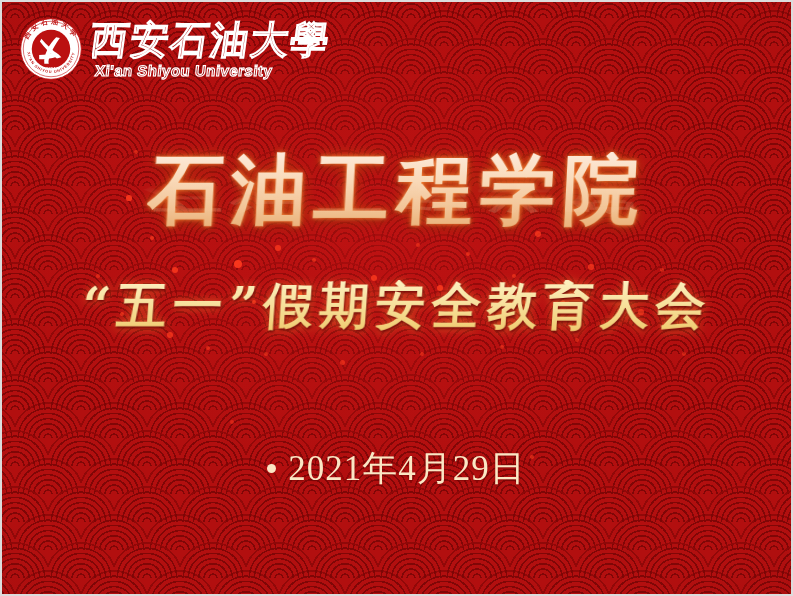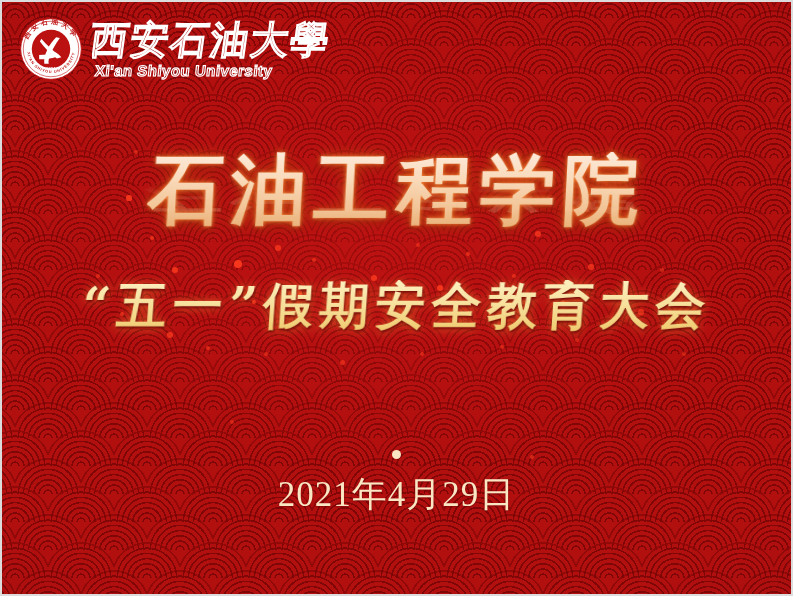--- a/index.html
+++ b/index.html
@@ -183,21 +183,20 @@
   }
   .date-line {
     display: inline-flex;
     align-items: center;
     gap: 12px;
     font-family: "Liberation Serif", "DejaVu Serif", serif;
     font-size: 35px;
     letter-spacing: 1px;
     color: #fbe6c4;
     text-shadow: 0 1px 2px rgba(110,6,6,0.7);
-    flex-direction: column;
   }
   .date-bullet {
     width: 9px; height: 9px;
     border-radius: 50%;
     background: #fbe6c4;
     display: inline-block;
     flex: 0 0 9px;
   }
 </style>
 </head>

